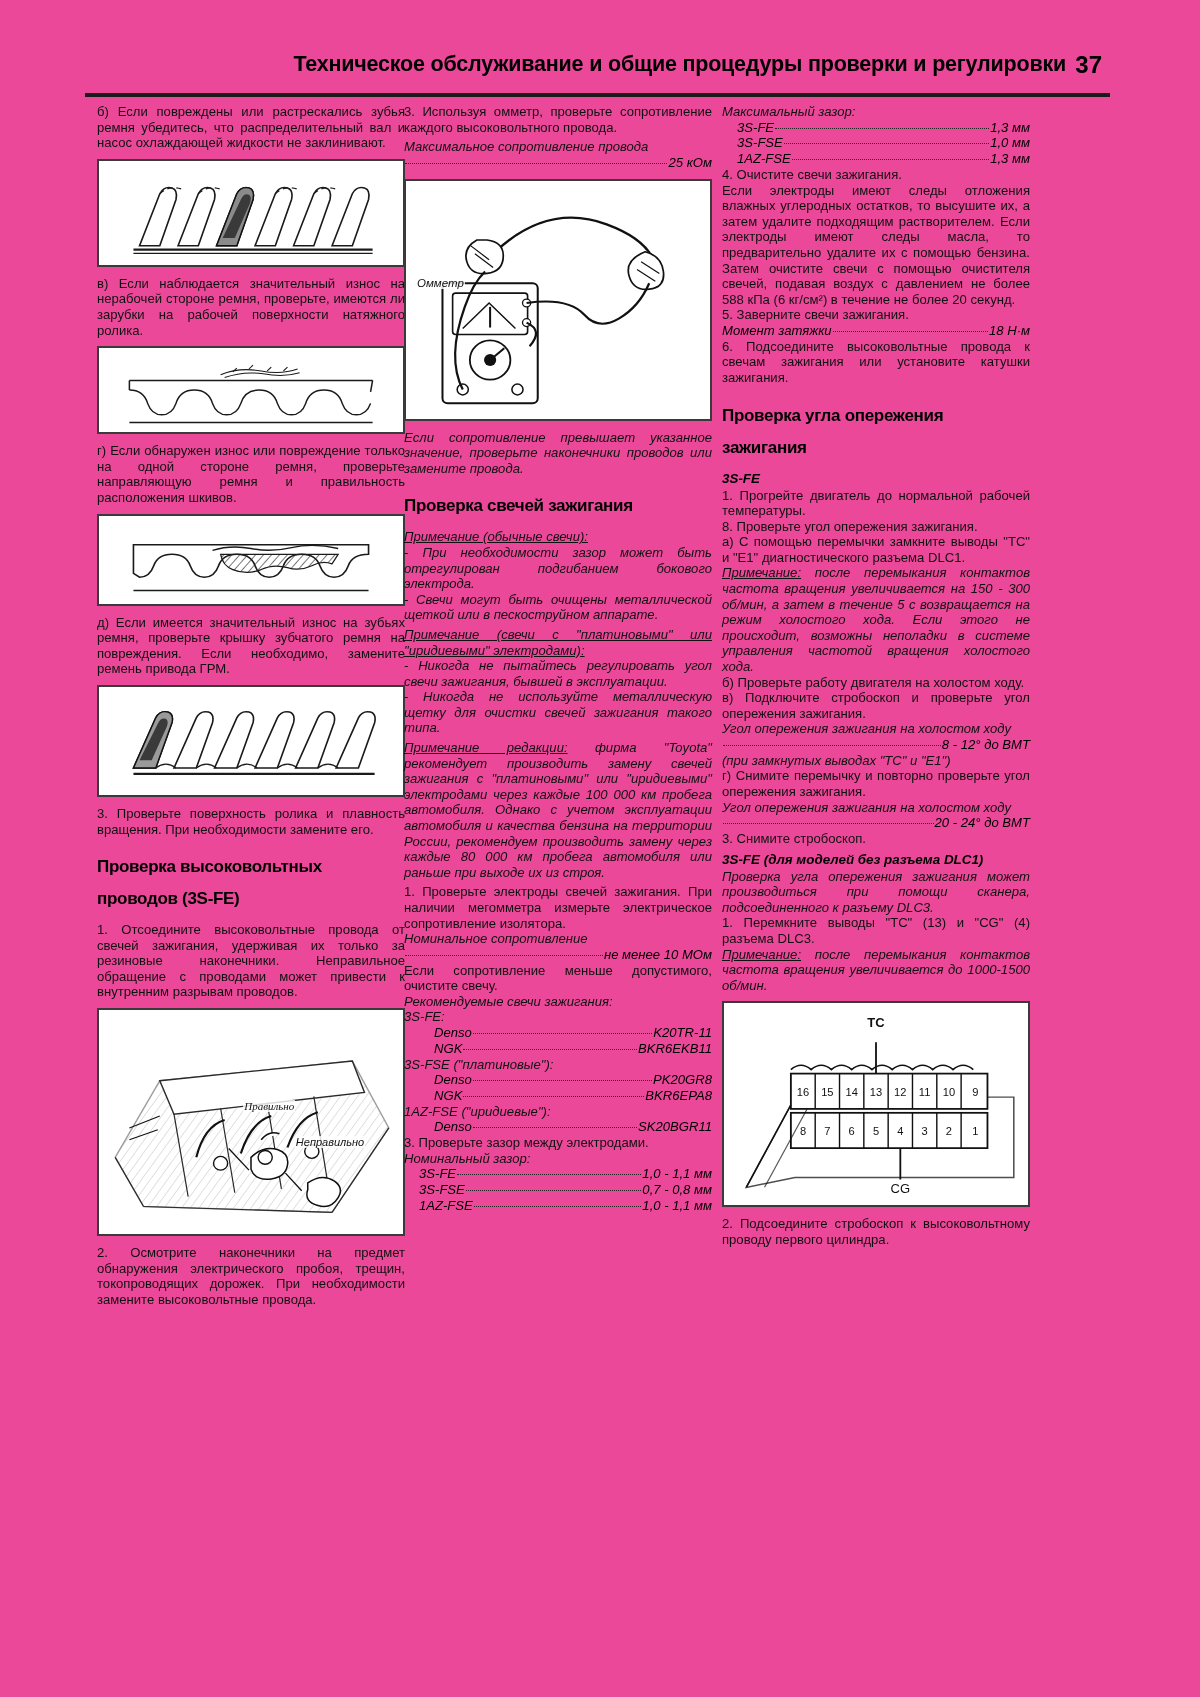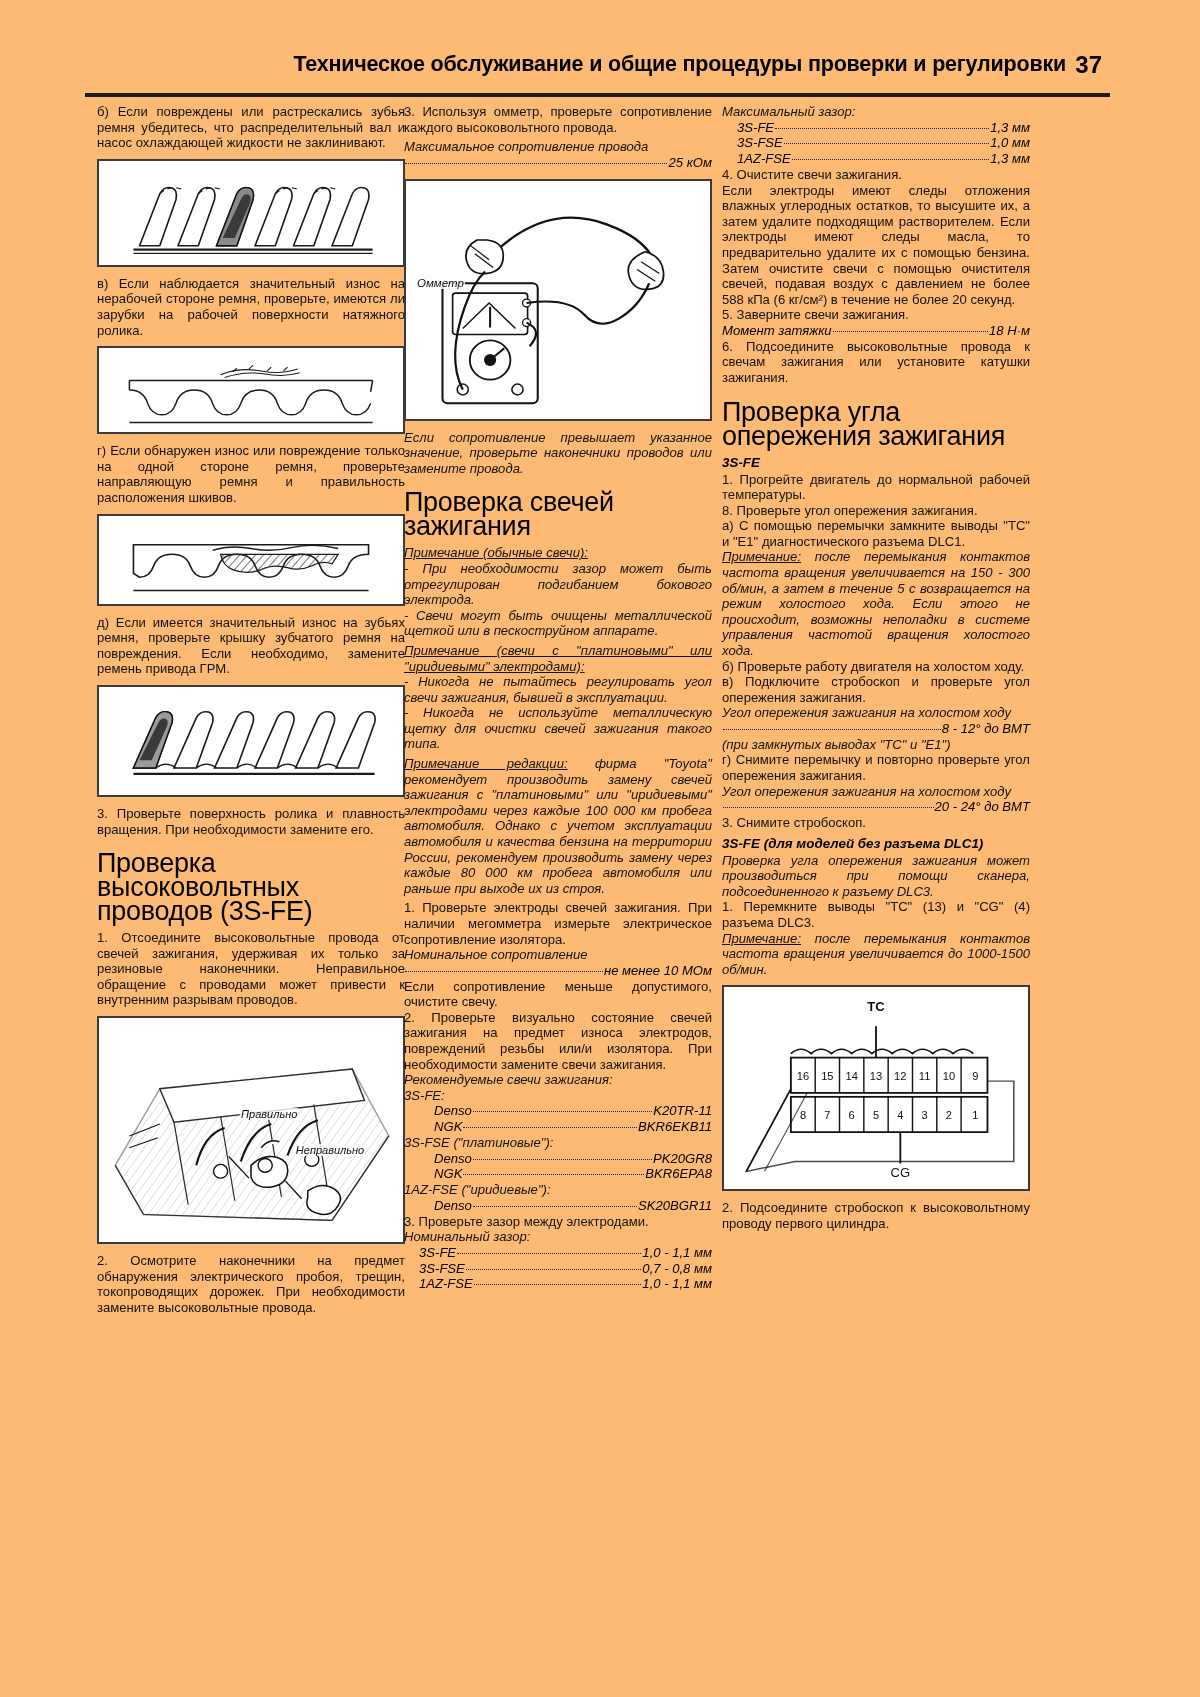--- a/index.html
+++ b/index.html
@@ -4,21 +4,21 @@
 <style>
   html,body{margin:0;padding:0;background:#ffffff;}
   body{
     width:1200px;height:1697px;position:relative;
     font-family:"Liberation Sans","DejaVu Sans",sans-serif;
     color:#000;
     -webkit-font-smoothing:antialiased;
   }
   .page{
     position:absolute;left:0;top:0;width:1200px;height:1697px;
-    background:#fdba74;
+    background:#ec4899;
     overflow:hidden;
   }
 
   
   .hdr{
     position:absolute;left:85px;top:52px;width:1025px;height:44px;
   }
   .hdr-title{
     position:absolute;right:44px;top:0;
     font-size:21.5px;font-weight:bold;letter-spacing:-0.2px;
@@ -43,21 +43,21 @@
   .t{
     font-size:13.1px;line-height:15.6px;
     text-align:justify;
     margin-bottom:0px;
     color:#111;
   }
   .ital{font-style:italic;}
   .uline{text-decoration:underline;}
 
   .h2{
-    font-size:27px;font-weight:normal;line-height:24px;
+    font-size:17px;font-weight:bold;line-height:32px;
     margin:14px 0 7px 0;letter-spacing:-0.3px;
   }
   .h3{
     font-size:13.4px;font-weight:bold;font-style:italic;
     line-height:16px;margin:5px 0 1px 0;
   }
   .sub{ margin-left:15px; }
   .sub2{ margin-left:30px; }
   .gap-s{height:4px;}
 
@@ -242,21 +242,21 @@
           <path d="M206 176 q14 -10 26 -2 q10 7 4 17 q-7 12 -20 8 q-14 -4 -10 -16 z"></path>
         </g>
         <circle cx="120" cy="156" r="7" fill="#fff" stroke="#111" stroke-width="1.4"></circle>
         <circle cx="164" cy="150" r="7" fill="#fff" stroke="#111" stroke-width="1.4"></circle>
         <circle cx="210" cy="144" r="7" fill="#fff" stroke="#111" stroke-width="1.4"></circle>
         <g fill="none" stroke="#111" stroke-width="1.1">
           <path d="M30 120 L60 108"></path>
             <path d="M30 132 L58 122"></path>
         </g>
       </svg>
-      <div class="figlabel" style="left:56%;top:40%;transform:translateX(-50%);">Правильно</div>
+      <div class="figlabel" style="left:56%;top:40%;transform:translateX(-50%);font-family:Liberation Serif, serif;">Правильно</div>
       <div class="figlabel" style="left:76%;top:56%;transform:translateX(-50%);">Неправильно</div>
     </div>
 
     <div class="t">2. Осмотрите наконечники на предмет обнаружения электрического пробоя, трещин, токопроводящих дорожек. При необходимости замените высоковольтные провода.</div>
   </div>
 
   <div class="col" id="col-mid">
 
     <div class="t">3. Используя омметр, проверьте сопротивление каждого высоковольтного провода.</div>
 
@@ -328,21 +328,20 @@
     <div class="t">1. Проверьте электроды свечей зажигания. При наличии мегомметра измерьте электрическое сопротивление изолятора.</div>
 
     <div class="t ital">Номинальное сопротивление</div>
     <div class="spec">
       <span class="nm" style="width:0;"></span>
       <span class="dots"></span>
       <span class="vl">не менее 10 МОм</span>
     </div>
 
     <div class="t">Если сопротивление меньше допустимого, очистите свечу.</div>
-    <div class="t">2. Проверьте визуально состояние свечей зажигания на предмет износа электродов, повреждений резьбы или/и изолятора. При необходимости замените свечи зажигания.</div>
 
     <div class="t ital">Рекомендуемые свечи зажигания:</div>
 
     <div class="t ital sub">3S-FE:</div>
     <div class="spec sub2">
       <span class="nm">Denso</span>
       <span class="dots"></span>
       <span class="vl">K20TR-11</span>
     </div>
     <div class="spec sub2">

